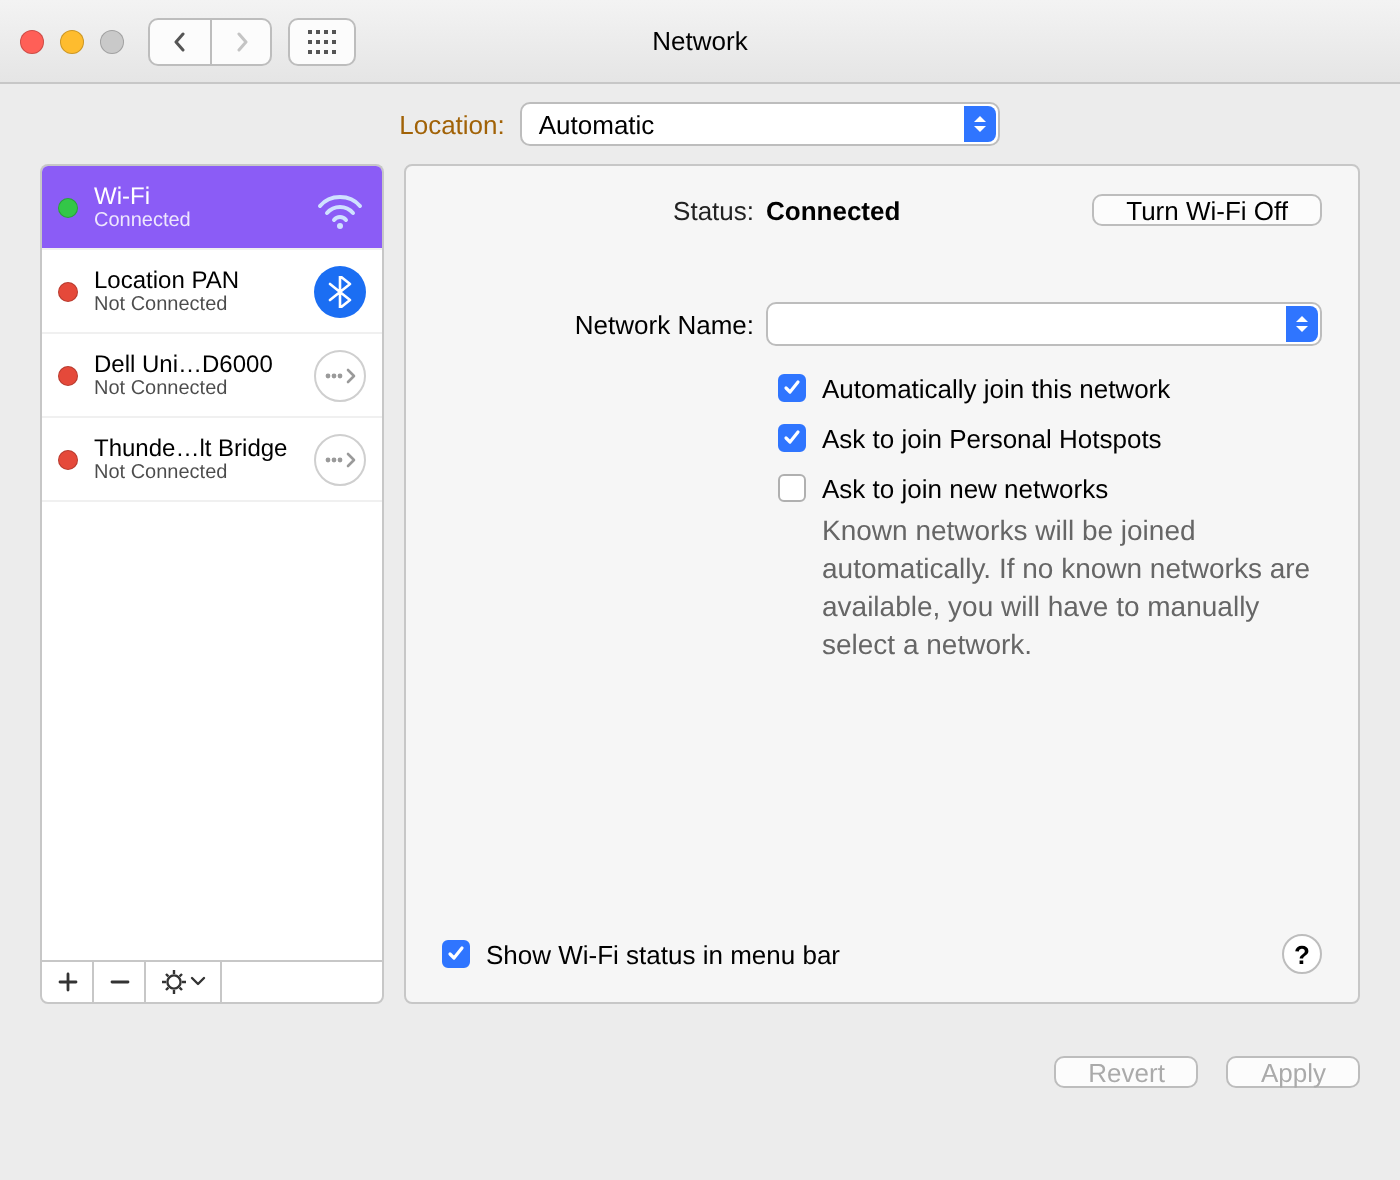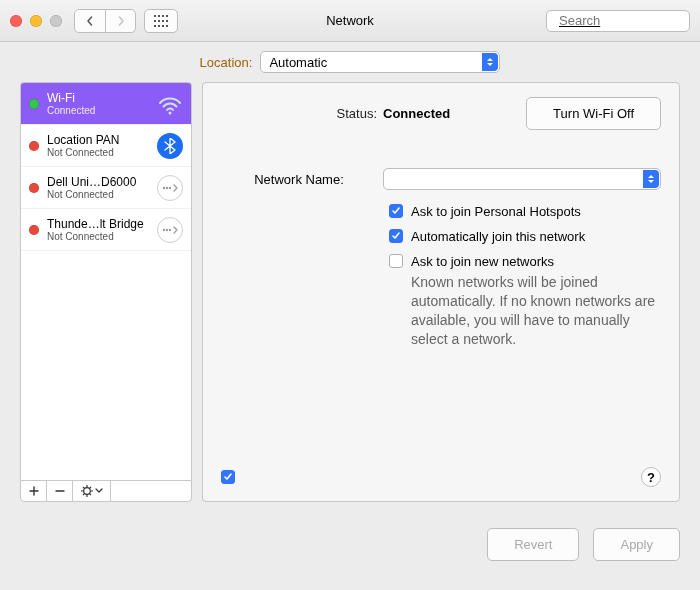--- a/index.html
+++ b/index.html
@@ -26,21 +26,20 @@
     overflow:hidden;
   }
   
   .titlebar{
     height:42px;
     display:flex;align-items:center;
     padding:0 10px;
     background:linear-gradient(#f3f3f3,#e5e5e5);
     border-bottom:1px solid var(--border);
     position:relative;
-    text-decoration:underline;
   }
   .traffic{display:flex;gap:8px;margin-right:12px}
   .tl{width:12px;height:12px;border-radius:50%;box-shadow:inset 0 0 0 .5px rgba(0,0,0,.2)}
   .tl.red{background:#ff5f57}
   .tl.yel{background:#febc2e}
   .tl.grn{background:#c9c9c9}
   .segbtn{
     display:flex;border:1px solid var(--btn-border);border-radius:5px;overflow:hidden;
     background:var(--btn);height:24px;
   }
@@ -100,24 +99,24 @@
   .fbtn:last-child{border-right:none}
   
   .detail{
     flex:1;border:1px solid var(--border);border-radius:4px;background:var(--panel);position:relative;padding:14px 18px 14px 18px;min-height:420px;display:flex;flex-direction:column
   }
   .status-row{display:flex;align-items:center}
   .statlabel{width:162px;text-align:right;color:#222;padding-right:6px}
   .statval{font-weight:700}
   .wifi-off-btn{margin-left:auto}
   .btn{
-    height:33px;border:1px solid var(--btn-border);border-radius:5px;background:var(--btn);padding:0 26px;display:inline-flex;align-items:center;cursor:pointer
+    height:16px;border:1px solid var(--btn-border);border-radius:5px;background:var(--btn);padding:0 16px;display:inline-flex;align-items:center;cursor:pointer
   }
   .form-row{display:flex;align-items:center;margin-top:38px}
-  .fr-label{width:162px;text-align:center;padding-right:6px}
+  .fr-label{width:162px;text-align:right;padding-right:6px}
   .fr-ctrl{flex:1}
   .checks{margin-left:168px;margin-top:14px;display:flex;flex-direction:column;gap:10px}
   .check{display:flex;align-items:flex-start;gap:8px;font-size:13px}
   .cb{width:14px;height:14px;border:1px solid #b0b0b0;border-radius:3px;background:#fff;flex:0 0 auto;display:flex;align-items:center;justify-content:center}
   .cb.checked{background:#2f75ff;border-color:#2f75ff}
   .cb.checked svg{display:block}
   .cb svg{display:none}
   .help{margin-top:4px;margin-left:190px;font-size:14px;color:#666;max-width:260px;line-height:1.35}
   .bottomrow{margin-top:auto;display:flex;align-items:center;gap:10px}
   .bottomrow .check{margin-left:0}
@@ -160,29 +159,20 @@
           <rect x="8" y="5" width="2" height="2"></rect>
           <rect x="12" y="5" width="2" height="2"></rect>
           <rect x="0" y="10" width="2" height="2"></rect>
           <rect x="4" y="10" width="2" height="2"></rect>
           <rect x="8" y="10" width="2" height="2"></rect>
           <rect x="12" y="10" width="2" height="2"></rect>
         </g>
       </svg>
   </div>
   <div class="title">Network</div>
-  <div class="search-wrap">
-    <div class="search">
-      <svg width="12" height="12" viewBox="0 0 12 12">
-          <circle cx="5" cy="5" r="3.5" fill="none" stroke="#999" stroke-width="1.3"></circle>
-          <line x1="8" y1="8" x2="11" y2="11" stroke="#999" stroke-width="1.3" stroke-linecap="round"></line>
-        </svg>
-      <input placeholder="Search" style="">
-    </div>
-  </div>
 </div>
 
 <div class="location-row">
   <span class="label">Location:</span>
   <div class="popup" style="min-width:240px">
     <span>Automatic</span>
     <div class="stepper"></div>
   </div>
 </div>
 
@@ -314,44 +304,45 @@
       </div>
     </div>
 
     <div class="checks">
       <label class="check">
         <span class="cb checked">
             <svg width="10" height="10" viewBox="0 0 10 10">
               <path d="M2 5l2 2 4-5" fill="none" stroke="#fff" stroke-width="1.6" stroke-linecap="round" stroke-linejoin="round"></path>
             </svg>
           </span>
-        <span>Ask to join Personal Hotspots</span>
+        <span>Automatically join this network</span>
       </label>
       <label class="check">
         <span class="cb checked">
             <svg width="10" height="10" viewBox="0 0 10 10">
               <path d="M2 5l2 2 4-5" fill="none" stroke="#fff" stroke-width="1.6" stroke-linecap="round" stroke-linejoin="round"></path>
             </svg>
           </span>
-        <span>Automatically join this network</span>
+        <span>Ask to join Personal Hotspots</span>
       </label>
       <label class="check">
         <span class="cb"></span>
         <span>Ask to join new networks</span>
       </label>
     </div>
     <div class="help">Known networks will be joined automatically. If no known networks are available, you will have to manually select a network.</div>
 
     <div class="bottomrow">
       <label class="check">
         <span class="cb checked">
             <svg width="10" height="10" viewBox="0 0 10 10">
               <path d="M2 5l2 2 4-5" fill="none" stroke="#fff" stroke-width="1.6" stroke-linecap="round" stroke-linejoin="round"></path>
             </svg>
           </span>
+        <span>Show Wi-Fi status in menu bar</span>
       </label>
       <span style="margin-left:auto"></span>
       <span class="qbtn">?</span>
     </div>
   </div>
 </div>
 
 <div class="global-footer">
   <span class="btn disabled">Revert</span>
   <span class="btn disabled">Apply</span>

